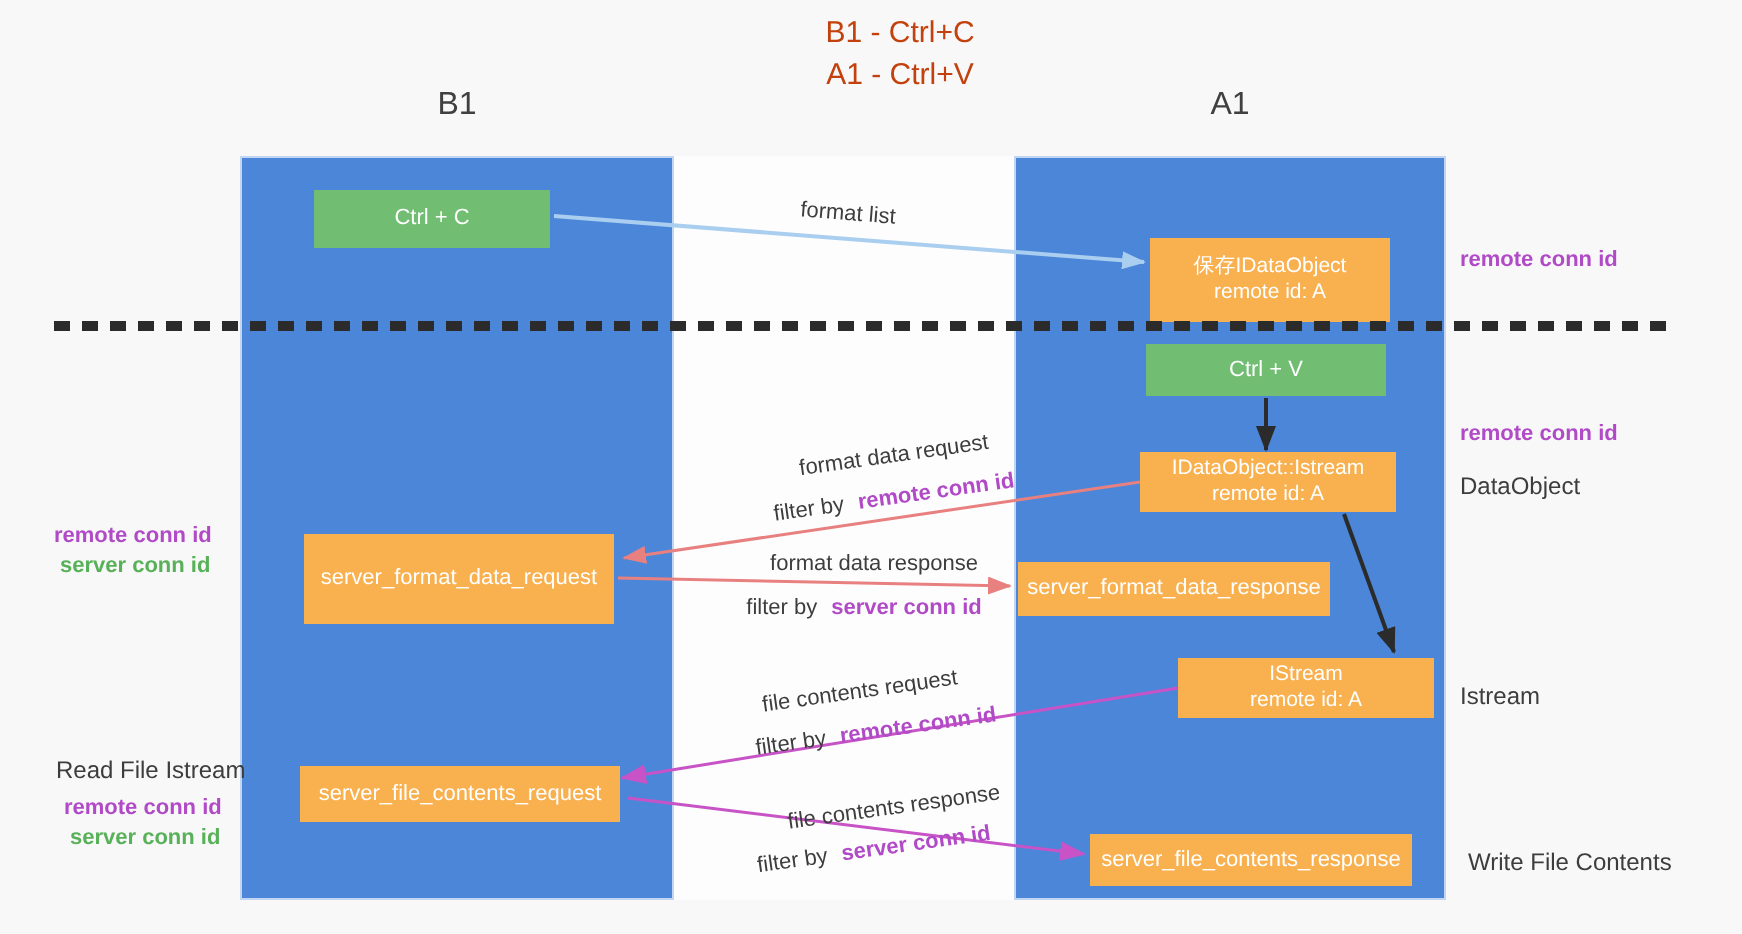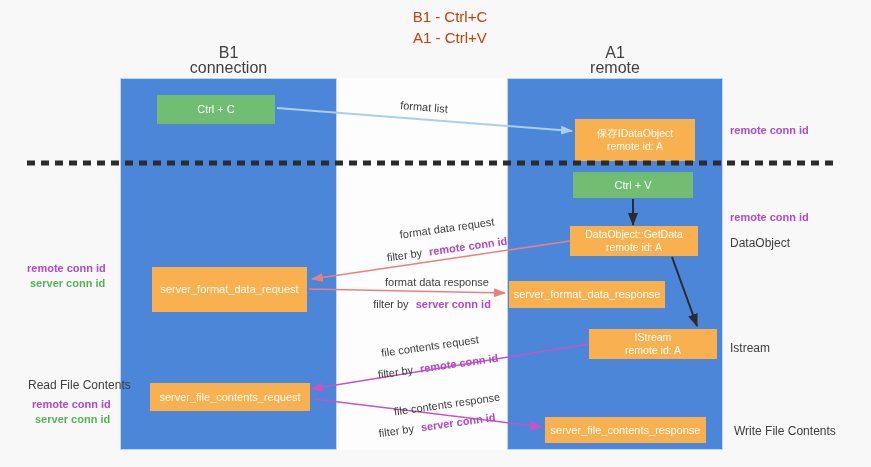--- a/index.html
+++ b/index.html
@@ -67,43 +67,41 @@
 
 <div id="stage">
 
   <div class="title">
     <div>B1 - Ctrl+C</div>
     <div>A1 - Ctrl+V</div>
   </div>
 
   <div class="lane-header" id="hdr-b1">
     <div>B1</div>
-    <div>connection</div>
   </div>
   <div class="lane-header" id="hdr-a1">
     <div>A1</div>
-    <div>remote</div>
   </div>
 
   <div class="channel"></div>
   <div class="lane" id="lane-b1"></div>
   <div class="lane" id="lane-a1"></div>
 
   <div class="node green" id="box-ctrl-c">
     <div>Ctrl + C</div>
   </div>
   <div class="node orange" id="box-save">
     <div>保存IDataObject</div>
     <div class="l2">remote id: A</div>
   </div>
   <div class="node green" id="box-ctrl-v">
     <div>Ctrl + V</div>
   </div>
   <div class="node orange" id="box-getdata">
-    <div>DataObject::GetData</div>
+    <div>IDataObject::Istream</div>
     <div class="l2">remote id: A</div>
   </div>
   <div class="node orange" id="box-format-req">
     <div>server_format_data_request</div>
   </div>
   <div class="node orange" id="box-format-resp">
     <div>server_format_data_response</div>
   </div>
   <div class="node orange" id="box-istream">
     <div>IStream</div>
@@ -168,17 +166,17 @@
   </div>
 
   <div class="slabel purple" style="left:730px;top:124px">remote conn id</div>
   <div class="slabel purple" style="left:730px;top:211px">remote conn id</div>
   <div class="slabel" style="left:730px;top:236px">DataObject</div>
   <div class="slabel" style="left:730px;top:341px">Istream</div>
   <div class="slabel" style="left:734px;top:424px">Write File Contents</div>
 
   <div class="slabel purple" style="left:27px;top:262px">remote conn id</div>
   <div class="slabel green" style="left:30px;top:277px">server conn id</div>
-  <div class="slabel" style="left:28px;top:378px">Read File Contents</div>
+  <div class="slabel" style="left:28px;top:378px">Read File Istream</div>
   <div class="slabel purple" style="left:32px;top:398px">remote conn id</div>
   <div class="slabel green" style="left:35px;top:413px">server conn id</div>
 
 </div>
 
 </body></html>

